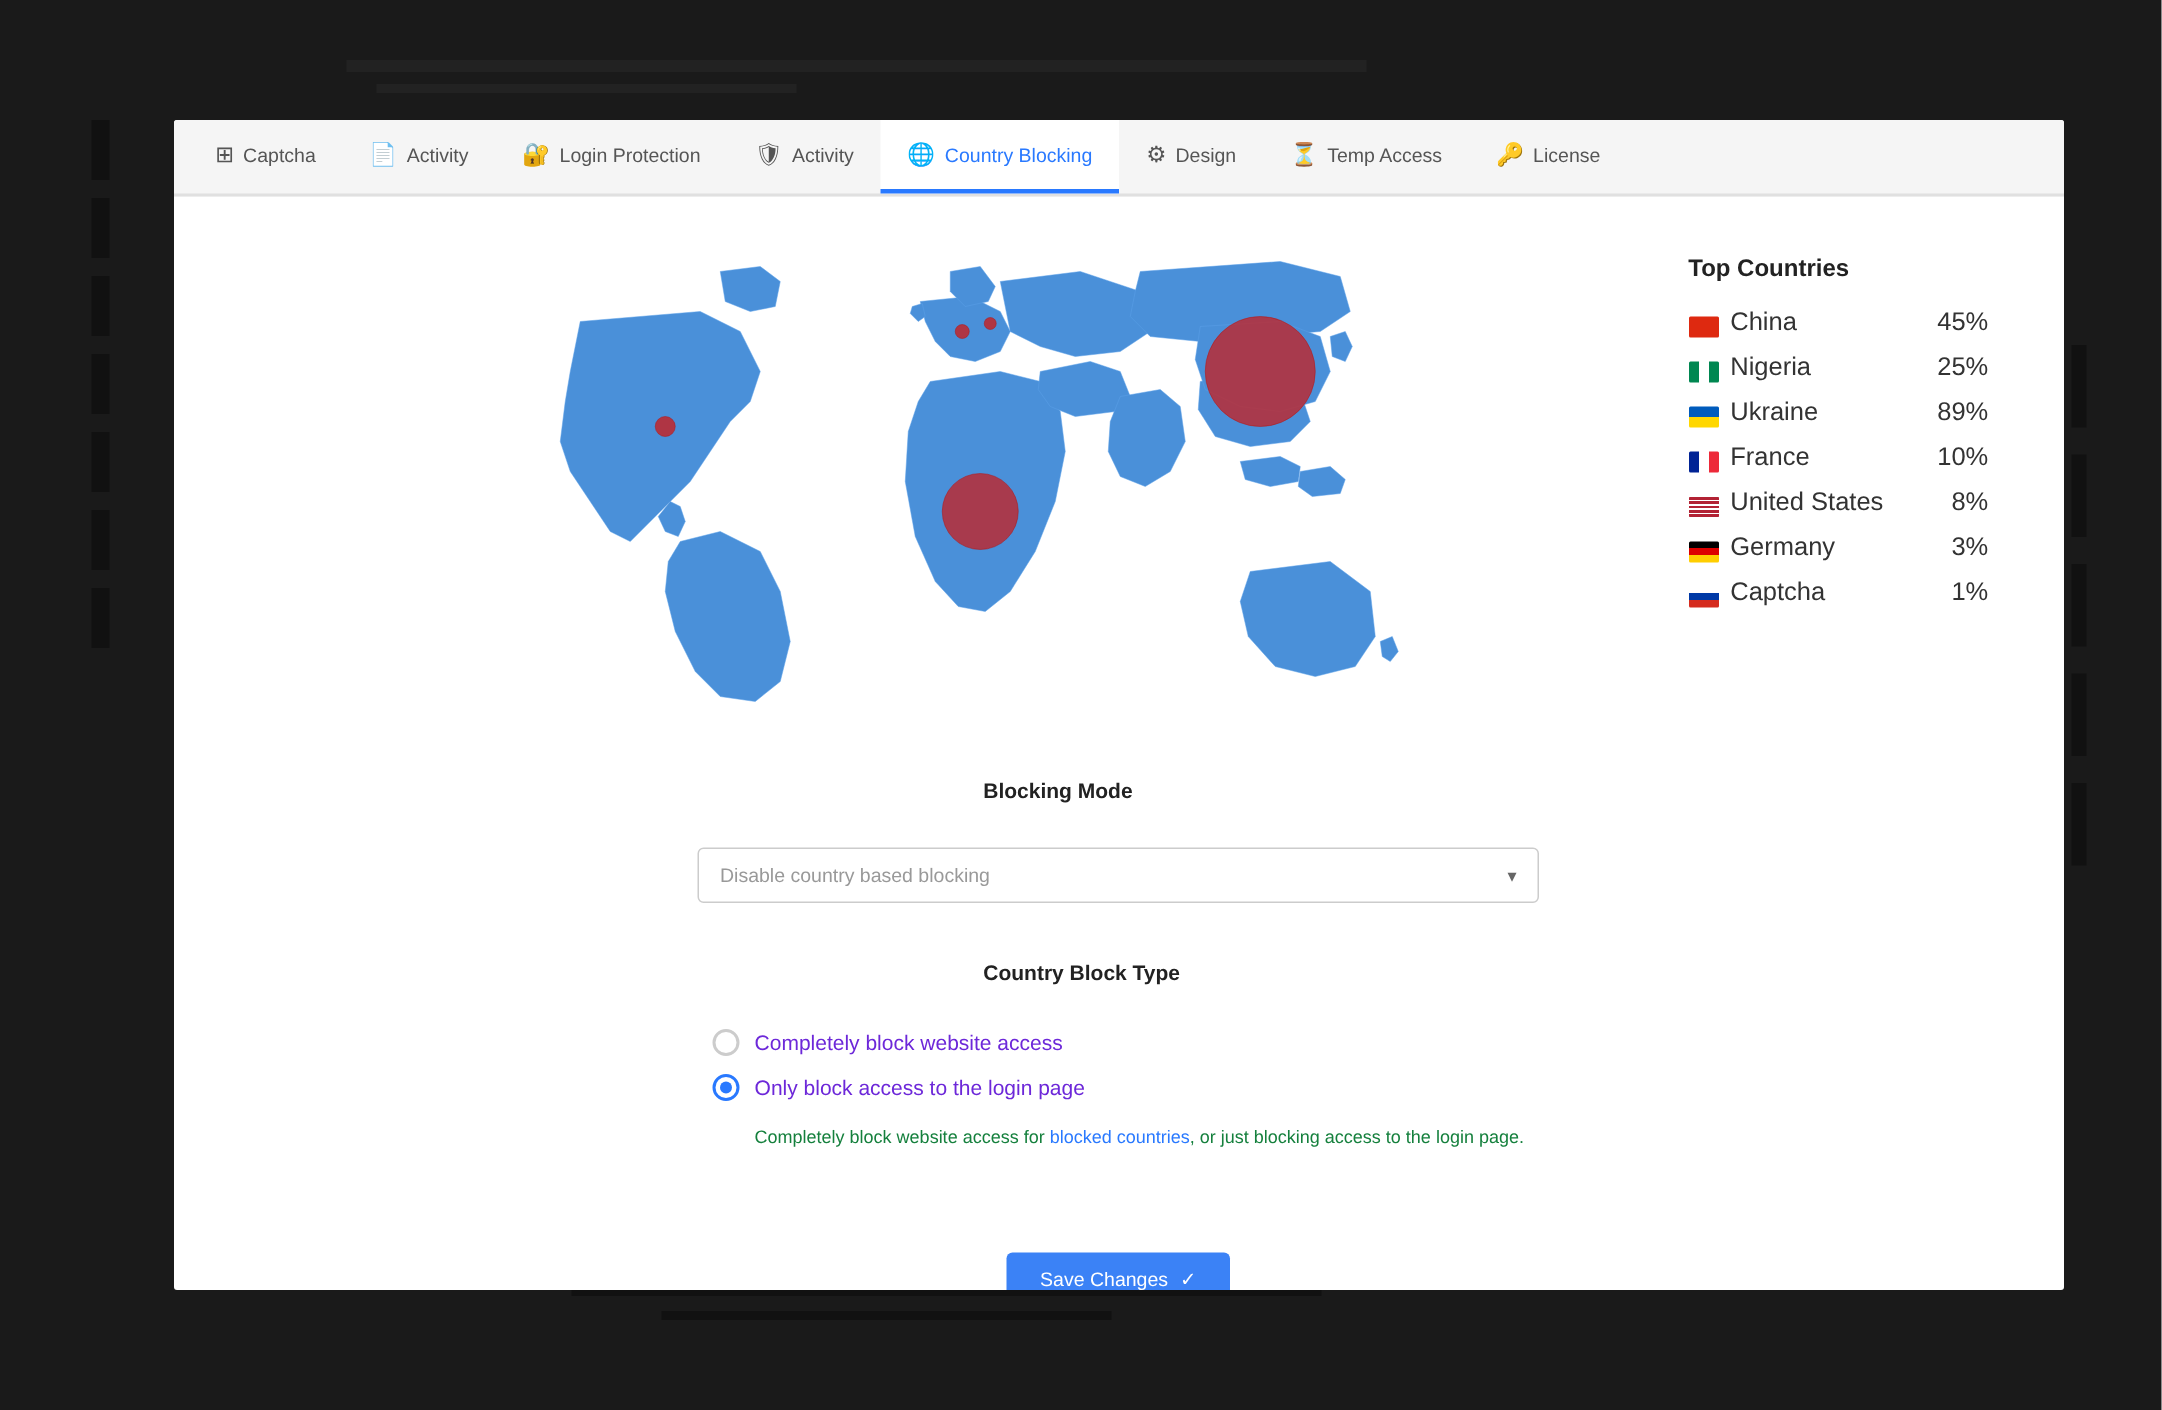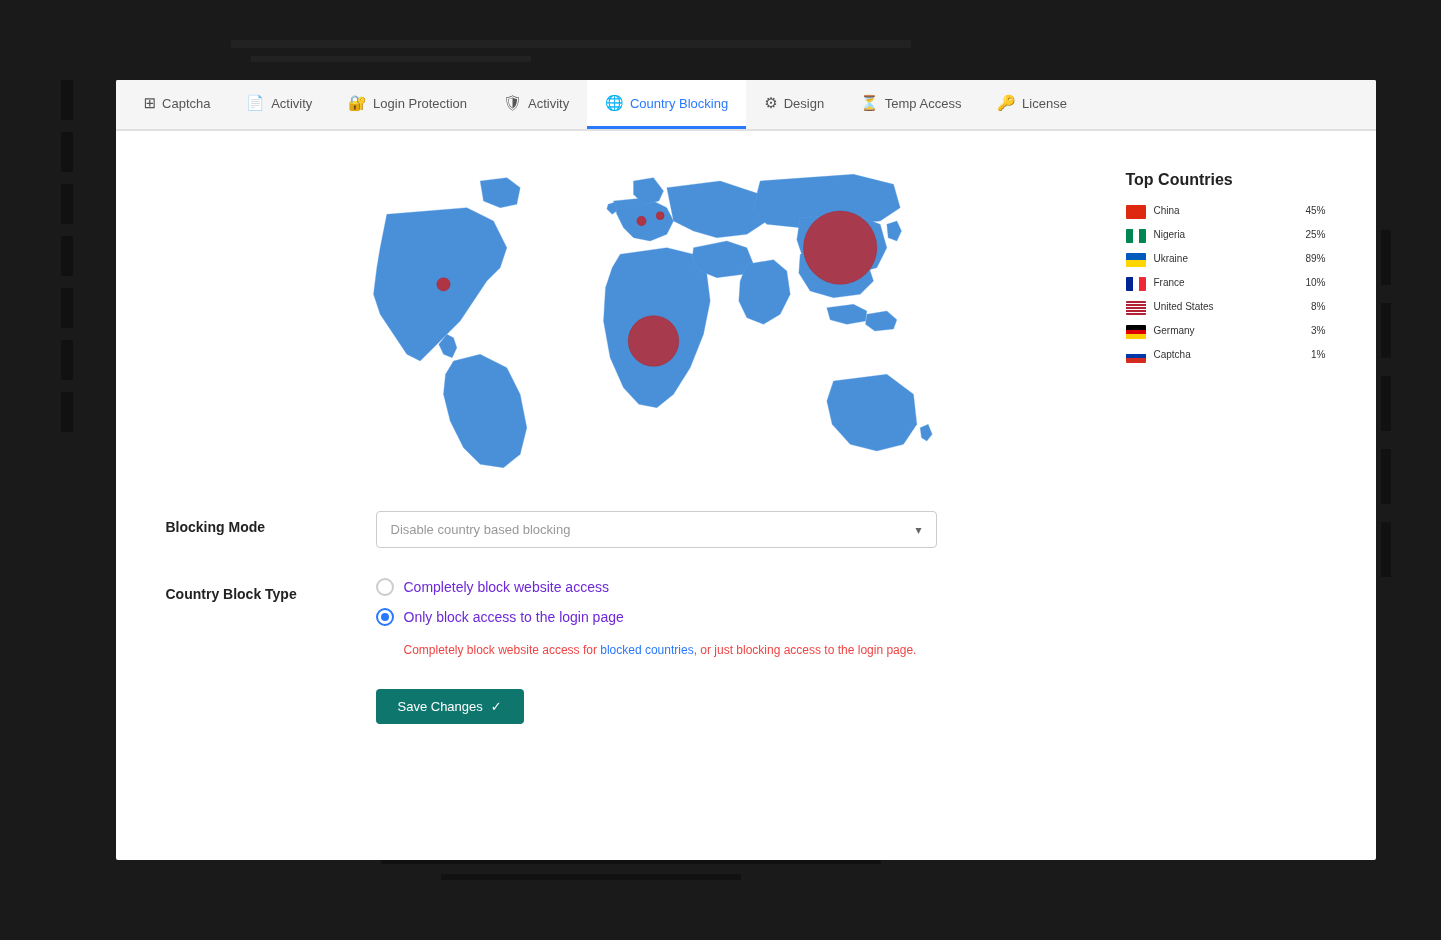--- a/index.html
+++ b/index.html
@@ -140,46 +140,47 @@
       padding-top: 10px;
     }
     .top-countries h3 {
       font-size: 16px;
       font-weight: 600;
       color: #222;
       margin-bottom: 16px;
     }
     .country-row {
       display: flex;
-      align-items: flex-start;
+      align-items: flex-end;
       gap: 8px;
       margin-bottom: 10px;
-      font-size: 10px;
+      font-size: 17px;
       color: #333;
     }
     .country-flag {
       width: 20px;
       height: 14px;
       border-radius: 1px;
       flex-shrink: 0;
       display: flex;
       overflow: hidden;
     }
     .country-name { flex: 1; }
     .country-pct { color: #333; font-weight: 500; }
 
     
     .settings-section {
       padding: 10px 0 0 0;
     }
     .setting-row {
       display: flex;
-      align-items: flex-start;
+      align-items: center;
       gap: 30px;
       margin-bottom: 30px;
+      flex-direction: column;
     }
     .setting-label {
       width: 180px;
       font-weight: 600;
       font-size: 14px;
       color: #222;
       padding-top: 8px;
       flex-shrink: 0;
     }
     .setting-control { flex: 1; }
@@ -232,25 +233,25 @@
       border-radius: 50%;
       background: #2979ff;
     }
     .radio-hint {
       font-size: 12px;
       color: #888;
       margin-top: 4px;
       margin-left: 28px;
       line-height: 1.4;
     }
-    .radio-hint span { color: #ef4444; }
+    .radio-hint span { color: #15803d; }
 
     
     .save-btn {
-      background: #0f766e;
+      background: #3b82f6;
       color: #fff;
       border: none;
       border-radius: 4px;
       padding: 10px 22px;
       font-size: 13px;
       cursor: pointer;
       display: flex;
       align-items: center;
       gap: 8px;
       font-weight: 500;

